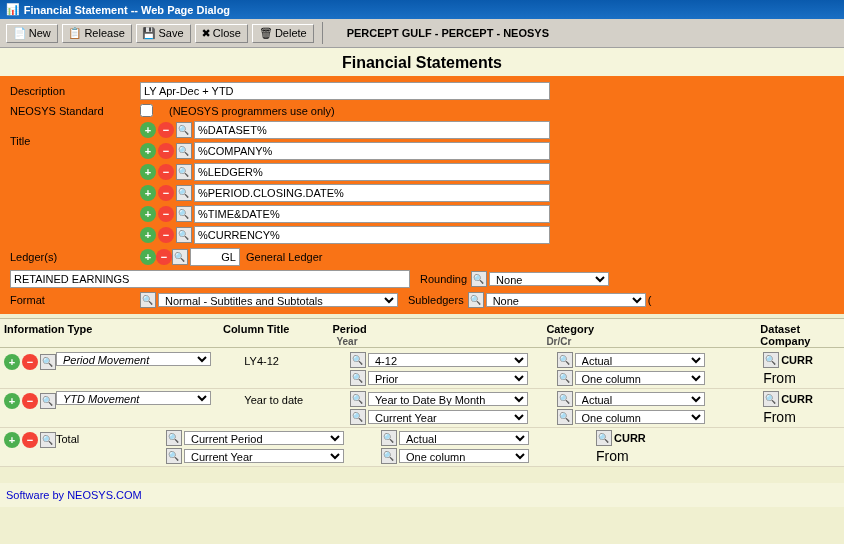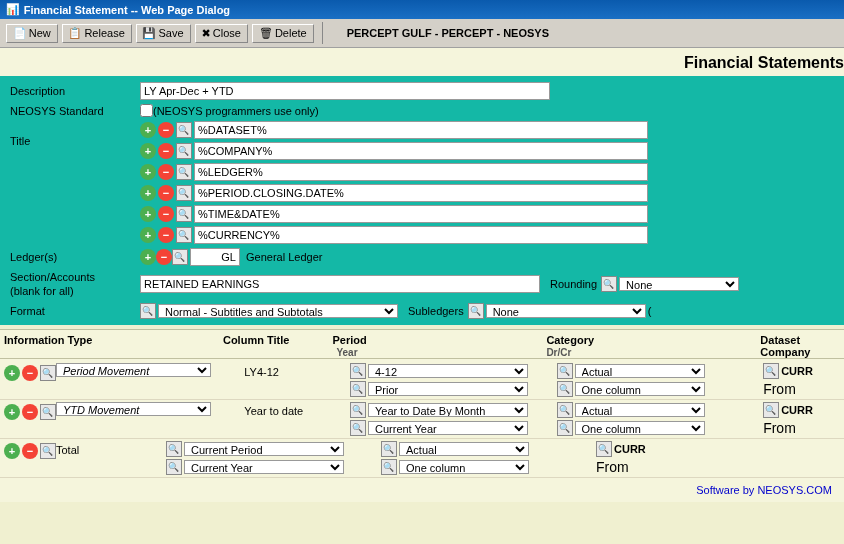--- a/index.html
+++ b/index.html
@@ -45,32 +45,32 @@
     }
     .toolbar-separator { width: 1px; height: 22px; background: #888; margin: 0 4px; }
     .company-label {
       margin-left: 16px;
       font-size: 11px;
       font-weight: bold;
       color: #000;
     }
     
     .page-title-area {
-      text-align: right;
+      text-align: center;
       padding: 6px 0 4px 0;
       background: #f5f5dc;
     }
     .page-title {
       font-size: 16px;
       font-weight: bold;
       color: #000;
     }
     
     .main-content {
-      background: #14b8a6;
+      background: #f97316;
       padding: 6px 10px 2px 10px;
     }
     .form-row {
       display: flex;
       align-items: center;
       margin-bottom: 4px;
     }
     .form-label {
       width: 130px;
       font-size: 11px;
@@ -90,21 +90,21 @@
       border: 1px solid #999;
       background: #fff;
       height: 18px;
       font-size: 11px;
       padding: 5px 3px;
     }
     .input-wide { width: 410px; }
     .checkbox-row {
       display: flex;
       align-items: center;
-      gap: 0;
+      gap: 16px;
       font-size: 11px;
     }
     
     .title-rows { display: flex; flex-direction: column; gap: 3px; }
     .title-row { display: flex; align-items: center; gap: 2px; }
     .btn-plus {
       width: 16px; height: 16px;
       background: #4caf50;
       border-radius: 50%;
       border: none;
@@ -122,21 +122,21 @@
       color: white; font-weight: bold; font-size: 11px;
     }
     .btn-search {
       width: 16px; height: 16px;
       background: #e8e8e8;
       border: 1px solid #888;
       cursor: pointer;
       display: flex; align-items: center; justify-content: center;
       font-size: 9px;
     }
-    .title-input { width: 454px; }
+    .title-input { width: 356px; }
     
     .ledger-code { width: 50px; text-align: right; }
     .ledger-label { font-size: 11px; margin-left: 6px; }
     
     .section-input { width: 400px; }
     .rounding-label { font-size: 11px; margin-left: 10px; margin-right: 4px; }
     select {
       border: 1px solid #999;
       background: #fff;
       height: 14px;
@@ -219,25 +219,26 @@
     .dataset-item {
       display: flex;
       align-items: center;
       gap: 2px;
       font-size: 11px;
     }
     .dataset-text { font-size: 11px; font-weight: bold; color: #000; }
     .from-text { font-size: 14px; color: #000; }
     
     .footer {
-      text-align: right;
-      padding: 6px 12px;
+      text-align: left;
+      padding: 6px 6px;
       font-size: 11px;
       color: #666;
       background: #f5f5dc;
+      margin-top: 16px;
     }
     .footer span { color: #0000cc; }
     
     .period-sub {
       font-size: 10px;
       color: #555;
       padding-left: 4px;
     }
     
     .category-sub {
@@ -342,21 +343,20 @@
   <div class="form-row">
     <span class="form-label">Ledger(s)</span>
     <button class="btn-plus">+</button>
     <button class="btn-minus">−</button>
     <button class="btn-search">🔍</button>
     <input type="text" class="ledger-code" value="GL" style="width: 50px; margin-left: 2px;">
     <span class="ledger-label">General Ledger</span>
   </div>
 
   <div class="form-row">
-    <span class="form-label" style="line-height:1.3;">Section/Accounts<br>(blank for all)</span>
     <input type="text" class="section-input" value="RETAINED EARNINGS" style="">
     <span class="rounding-label">Rounding</span>
     <button class="btn-search" style="margin-right:2px;">🔍</button>
     <select class="select-medium">
       <option>None</option>
     </select>
   </div>
 
   <div class="form-row">
     <span class="form-label">Format</span>

